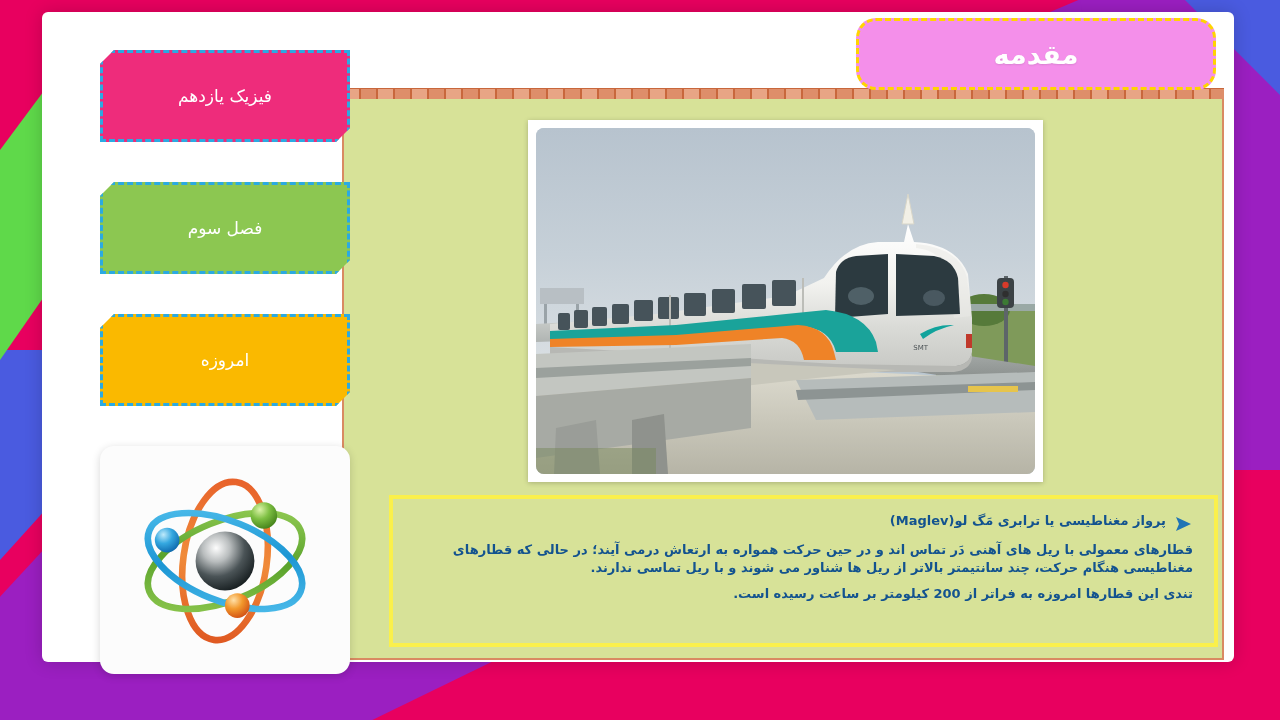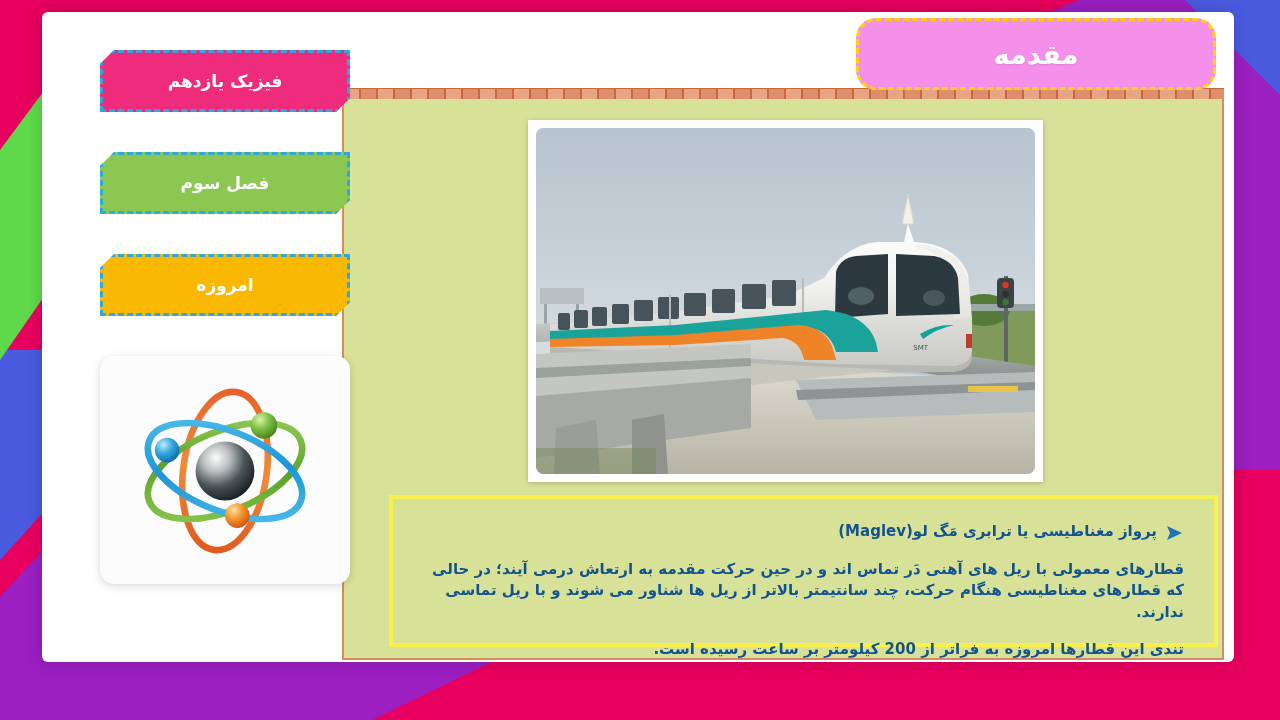--- a/index.html
+++ b/index.html
@@ -74,25 +74,25 @@
     text-shadow:0 1px 2px rgba(0,0,0,.10);
   }
 
   
   .sidebar{
     position:absolute;left:60px;top:50px;width:290px;height:600px;
     z-index:30;
   }
   .nav-btn{
     position:relative;
-    width:250px;height:62px;
+    width:250px;height:92px;
     margin:0 0 40px 0;
     box-sizing:border-box;
     display:flex;align-items:center;justify-content:center;
-    color:#ffffff;font-size:17px;font-weight:bold;
+    color:#ffffff;font-size:17px;font-weight:normal;
     border:3px dashed #2BAAE2;
     clip-path:polygon(14px 0,100% 0,100% calc(100% - 14px),calc(100% - 14px) 100%,0 100%,0 14px);
   }
   .nav-btn.c-pink{background:#EE2C7B;}
   .nav-btn.c-green{background:#8CC751;}
   .nav-btn.c-orange{background:#FAB900;}
   .nav-btn .lbl{pointer-events:none;}
 
   
   .atom-card{
@@ -145,24 +145,24 @@
     position:absolute;left:389px;top:495px;width:829px;height:152px;
     background:#D7E298;
     border:4px solid #FAF04B;
     box-sizing:border-box;
     padding:6px 14px 4px 10px;
     z-index:25;
     direction:rtl;
     text-align:right;
   }
   .text-box p{
-    margin:16px;
+    margin:7px;
     color:#13538F;
     font-weight:bold;
-    font-size:15px;
+    font-size:13px;
     line-height:1.42;
     font-family:"DejaVu Sans","Liberation Sans",sans-serif;
   }
   .text-box p.lead{display:flex;flex-direction:row;align-items:flex-start;justify-content:flex-start;gap:7px;}
   .bullet-arrow{
     flex:0 0 auto;
     display:inline-block;
     width:20px;height:20px;margin-top:2px;
   }
   .para-body{margin-top:1px;}
@@ -365,17 +365,17 @@
 
   <div class="text-box">
     <p class="lead">
       <span class="bullet-arrow">
         <svg width="20" height="20" viewBox="0 0 20 20">
           <polygon points="18,10 3,3 6,10 3,17" fill="#1f74b5"></polygon>
         </svg>
       </span>
       <span>پرواز مغناطیسی یا ترابری مَگ لو(Maglev)</span>
     </p>
-    <p class="para-body">قطارهای معمولی با ریل های آهنی دَر تماس اند و در حین حرکت مقدمه به ارتعاش درمی آیند؛ در حالی که قطارهای مغناطیسی هنگام حرکت، چند سانتیمتر بالاتر از ریل ها شناور می شوند و با ریل تماسی ندارند.</p>
+    <p class="para-body">قطارهای معمولی با ریل های آهنی دَر تماس اند و در حین حرکت همواره به ارتعاش درمی آیند؛ در حالی که قطارهای مغناطیسی هنگام حرکت، چند سانتیمتر بالاتر از ریل ها شناور می شوند و با ریل تماسی ندارند.</p>
     <p class="para-last">تندی این قطارها امروزه به فراتر از 200 کیلومتر بر ساعت رسیده است.</p>
   </div>
 
 </div>
 
 </body></html>

